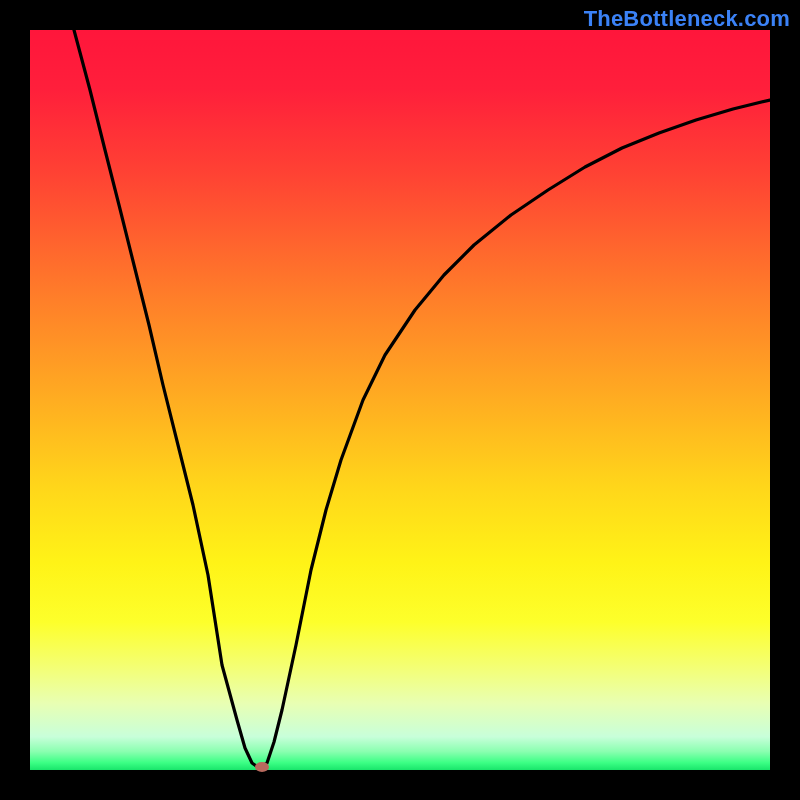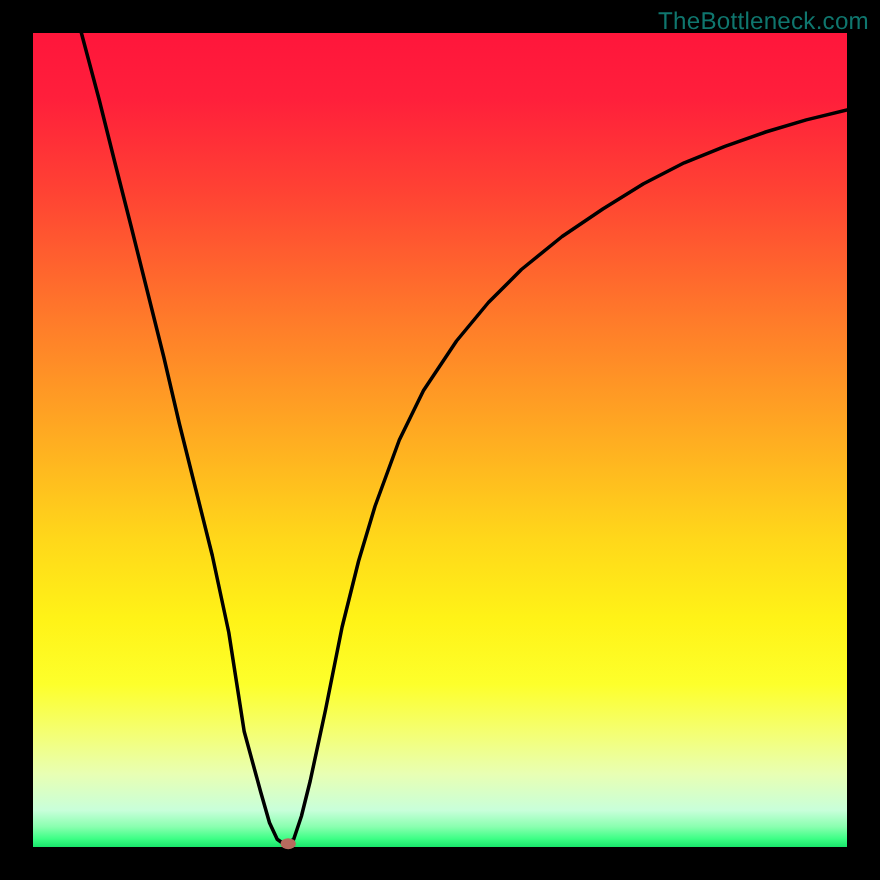--- a/index.html
+++ b/index.html
@@ -39,23 +39,23 @@
     width: 14px;
     height: 10px;
     border-radius: 50%;
     background: #b86a5e;
     transform: translate(-50%, -50%);
   }
   .watermark {
     position: absolute;
     top: 6px;
     right: 10px;
-    color: #0f766e;
+    color: #3b82f6;
     font-size: 22px;
-    font-weight: 400;
+    font-weight: 700;
     letter-spacing: 0.2px;
     user-select: none;
   }
 </style>
 </head>
 <body>
 
 <div class="watermark">TheBottleneck.com</div>
 
 <div class="frame">

